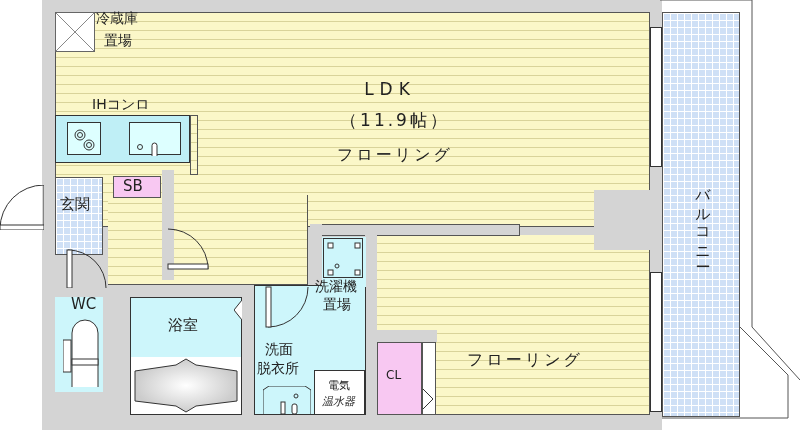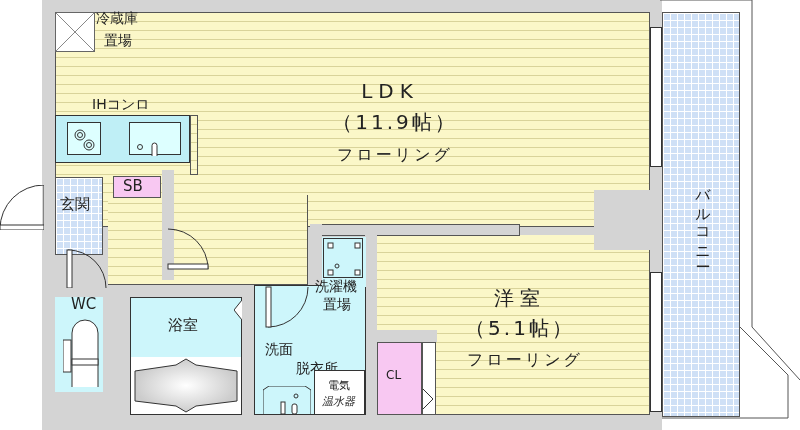--- a/index.html
+++ b/index.html
@@ -5,21 +5,21 @@
   html,body{margin:0;padding:0;background:#ffffff;}
   body{width:800px;height:430px;position:relative;overflow:hidden;font-family:"DejaVu Sans","Liberation Sans",sans-serif;}
   .abs{position:absolute;box-sizing:border-box;}
   .plan{left:0;top:0;width:800px;height:430px;}
   .wall{background:#d4d4d4;}
   .floor{background-color:#fbf7c8;background-image:repeating-linear-gradient(to bottom,transparent 0 8px,#d9d39a 8px 9px);border:1px solid #555;}
   .tile-blue{background-color:#cfe0f6;background-image:linear-gradient(#ffffff 1px,transparent 1px),linear-gradient(90deg,#ffffff 1px,transparent 1px);background-size:7px 7px;}
   .wet{background:#cdf6fb;border:1px solid #333;}
   .pink{background:#f8c8f2;border:1px solid #555;}
   .lbl{color:#222;white-space:nowrap;line-height:1;}
-  .big{font-size:20px;letter-spacing:6px;text-align:center;}
+  .big{font-size:17px;letter-spacing:6px;text-align:center;}
   .mid{font-size:16px;letter-spacing:3px;text-align:center;}
   .sm{font-size:14px;}
   .xs{font-size:11px;}
   svg{display:block;}
 </style>
 </head>
 <body>
 
 <div class="abs plan">
 
@@ -128,21 +128,21 @@
         <rect x="4" y="4" width="5" height="5" fill="#fff" stroke="#333"></rect>
         <rect x="31" y="4" width="5" height="5" fill="#fff" stroke="#333"></rect>
         <rect x="4" y="31" width="5" height="5" fill="#fff" stroke="#333"></rect>
         <rect x="31" y="31" width="5" height="5" fill="#fff" stroke="#333"></rect>
         <circle cx="13" cy="27" r="2" fill="none" stroke="#333"></circle>
       </svg>
   </div>
   <div class="abs lbl sm" style="left:315px;top:279px;">洗濯機</div>
   <div class="abs lbl sm" style="left:323px;top:297px;">置場</div>
   <div class="abs lbl sm" style="left:265px;top:342px;">洗面</div>
-  <div class="abs lbl sm" style="left:257px;top:361px;margin-left:39px;">脱衣所</div>
+  <div class="abs lbl sm" style="left:257px;top:361px;">脱衣所</div>
   <div class="abs" style="left:260px;top:285px;width:50px;height:45px;">
     <svg width="50" height="45">
         <path d="M8 42 A40 40 0 0 0 48 2" fill="none" stroke="#333"></path>
         <rect x="6" y="2" width="5" height="40" fill="#fff" stroke="#333"></rect>
       </svg>
   </div>
   <div class="abs" style="left:263px;top:386px;width:48px;height:28px;">
     <svg width="48" height="28">
         <path d="M0 28 L0 4 L6 0 L42 0 L48 4 L48 28" fill="none" stroke="#333"></path>
         <circle cx="33" cy="10" r="2" fill="none" stroke="#333"></circle>
@@ -159,22 +159,20 @@
   <div class="abs" style="left:422px;top:342px;width:14px;height:73px;background:#fff;border:1px solid #555;">
     <svg width="12" height="71">
         <path d="M0 46 L10 56 L0 66" fill="#fff" stroke="#333"></path>
       </svg>
   </div>
 
   <div class="abs lbl big" style="left:330px;top:81px;width:120px;">LDK</div>
   <div class="abs lbl big" style="left:300px;top:112px;width:190px;letter-spacing:3px;">（11.9帖）</div>
   <div class="abs lbl mid" style="left:315px;top:147px;width:160px;">フローリング</div>
 
-  <div class="abs lbl big" style="left:480px;top:288px;width:80px;">洋室</div>
-  <div class="abs lbl big" style="left:455px;top:318px;width:130px;letter-spacing:3px;">（5.1帖）</div>
   <div class="abs lbl mid" style="left:445px;top:352px;width:160px;">フローリング</div>
 
   <div class="abs" style="left:650px;top:27px;width:12px;height:140px;background:#fff;border:1px solid #333;"></div>
   <div class="abs" style="left:650px;top:272px;width:12px;height:140px;background:#fff;border:1px solid #333;"></div>
 
   <div class="abs tile-blue" style="left:662px;top:12px;width:78px;height:405px;border:1px solid #555;"></div>
   <div class="abs" style="left:660px;top:0;width:140px;height:430px;">
     <svg width="140" height="430">
         <path d="M0 0 L92 0 L92 327 L140 380" fill="none" stroke="#555"></path>
         <path d="M80 327 L128 375 L128 418 L2 418" fill="none" stroke="#555"></path>

